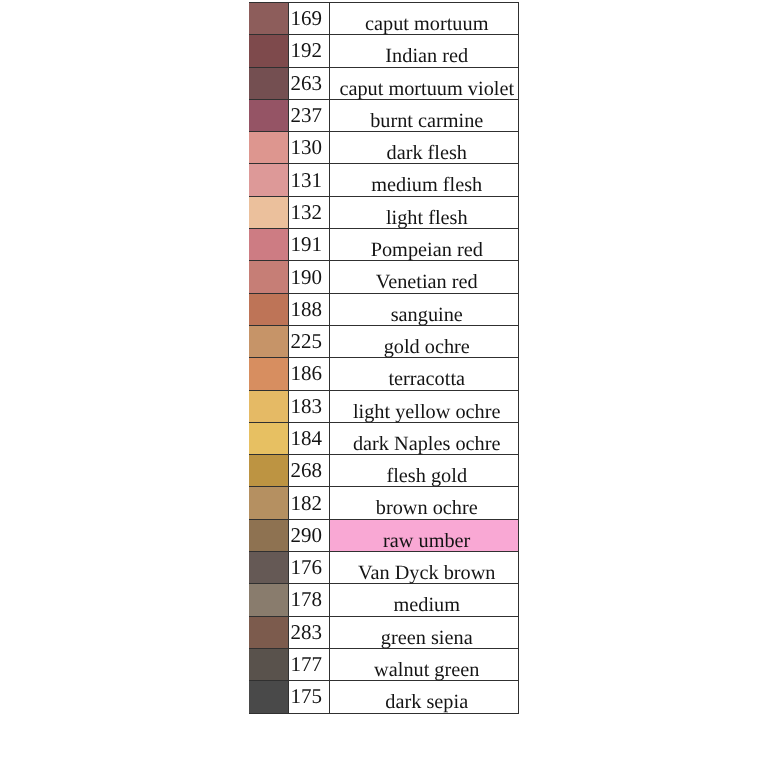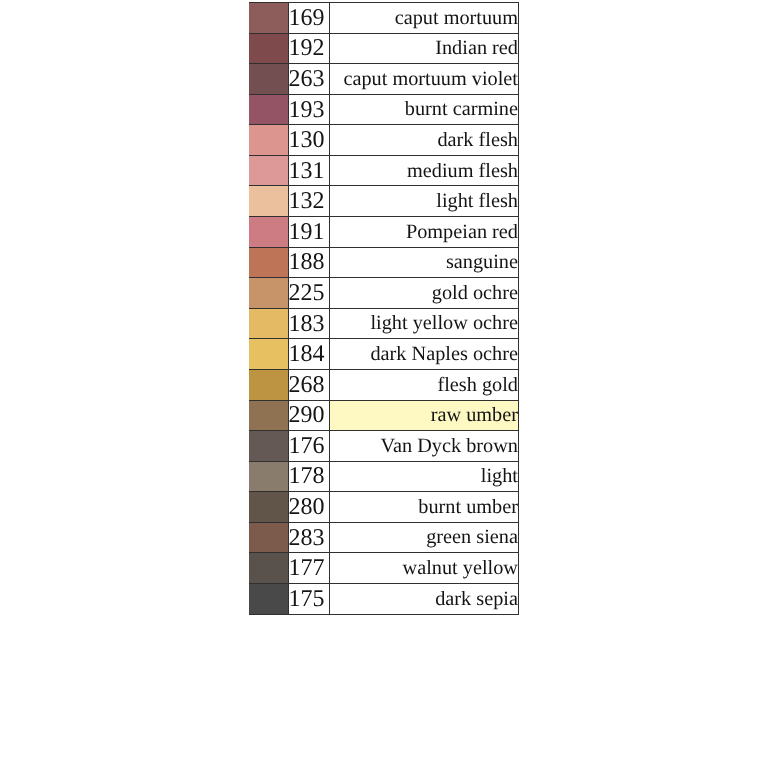--- a/index.html
+++ b/index.html
@@ -23,36 +23,36 @@
   }
   #swatch-table tr { height: 30.58px; }
   td {
     border: 1px solid #303030;
     padding: 0;
     box-sizing: border-box;
   }
   td.swatch-cell { width: 39px; border-left: none; }
   td.code-cell {
     width: 41px;
-    text-align: left;
-    font-size: 24px;
+    text-align: center;
+    font-size: 21px;
     color: #141414;
     padding: 0 4.5px 0 0;
     line-height: 1;
   }
   td.code-cell span, td.name-cell span {
     position: relative; top: 0px;
     display: inline-block;
     transform: translateZ(0);
   }
   td.name-cell {
-    text-align: right;
+    text-align: center;
     font-size: 20.3px;
     color: #141414;
-    padding: 0 0 0 6px;
+    padding: 11px 0 0 6px;
     line-height: 1;
     white-space: nowrap;
   }
 </style>
 </head>
 <body>
 
 <table id="swatch-table">
   <tbody>
     <tr>
@@ -65,21 +65,21 @@
       <td class="code-cell"><span>192</span></td>
       <td class="name-cell"><span>Indian red</span></td>
     </tr>
     <tr>
       <td class="swatch-cell" style="background: rgb(116, 79, 81);"></td>
       <td class="code-cell"><span>263</span></td>
       <td class="name-cell"><span>caput mortuum violet</span></td>
     </tr>
     <tr>
       <td class="swatch-cell" style="background: rgb(149, 84, 101);"></td>
-      <td class="code-cell"><span>193</span></td>
+      <td class="code-cell"><span>237</span></td>
       <td class="name-cell"><span>burnt carmine</span></td>
     </tr>
     <tr>
       <td class="swatch-cell" style="background: rgb(221, 150, 143);"></td>
       <td class="code-cell"><span>130</span></td>
       <td class="name-cell"><span>dark flesh</span></td>
     </tr>
     <tr>
       <td class="swatch-cell" style="background: rgb(221, 153, 152);"></td>
       <td class="code-cell"><span>131</span></td>
@@ -89,73 +89,83 @@
       <td class="swatch-cell" style="background: rgb(235, 192, 156);"></td>
       <td class="code-cell"><span>132</span></td>
       <td class="name-cell"><span>light flesh</span></td>
     </tr>
     <tr>
       <td class="swatch-cell" style="background: rgb(205, 124, 131);"></td>
       <td class="code-cell"><span>191</span></td>
       <td class="name-cell"><span>Pompeian red</span></td>
     </tr>
     <tr>
+      <td class="swatch-cell" style="background: rgb(198, 126, 118);"></td>
+      <td class="code-cell"><span>190</span></td>
+      <td class="name-cell"><span>Venetian red</span></td>
+    </tr>
+    <tr>
       <td class="swatch-cell" style="background: rgb(190, 116, 87);"></td>
       <td class="code-cell"><span>188</span></td>
       <td class="name-cell"><span>sanguine</span></td>
     </tr>
     <tr>
       <td class="swatch-cell" style="background: rgb(198, 148, 104);"></td>
       <td class="code-cell"><span>225</span></td>
       <td class="name-cell"><span>gold ochre</span></td>
+    </tr>
+    <tr>
+      <td class="swatch-cell" style="background: rgb(215, 142, 96);"></td>
+      <td class="code-cell"><span>186</span></td>
+      <td class="name-cell"><span>terracotta</span></td>
     </tr>
     <tr>
       <td class="swatch-cell" style="background: rgb(229, 186, 101);"></td>
       <td class="code-cell"><span>183</span></td>
       <td class="name-cell"><span>light yellow ochre</span></td>
     </tr>
     <tr>
       <td class="swatch-cell" style="background: rgb(231, 192, 98);"></td>
       <td class="code-cell"><span>184</span></td>
       <td class="name-cell"><span>dark Naples ochre</span></td>
     </tr>
     <tr>
       <td class="swatch-cell" style="background: rgb(189, 148, 66);"></td>
       <td class="code-cell"><span>268</span></td>
       <td class="name-cell"><span>flesh gold</span></td>
     </tr>
     <tr>
+      <td class="swatch-cell" style="background: rgb(181, 144, 97);"></td>
+      <td class="code-cell"><span>182</span></td>
+      <td class="name-cell"><span>brown ochre</span></td>
+    </tr>
+    <tr>
       <td class="swatch-cell" style="background: rgb(142, 114, 81);"></td>
       <td class="code-cell"><span>290</span></td>
-      <td class="name-cell selected" style="background: #fef9c3;"><span>raw umber</span></td>
+      <td class="name-cell selected" style="background: #f9a8d4;"><span>raw umber</span></td>
     </tr>
     <tr>
       <td class="swatch-cell" style="background: rgb(101, 89, 85);"></td>
       <td class="code-cell"><span>176</span></td>
       <td class="name-cell"><span>Van Dyck brown</span></td>
     </tr>
     <tr>
       <td class="swatch-cell" style="background: rgb(137, 124, 109);"></td>
       <td class="code-cell"><span>178</span></td>
-      <td class="name-cell"><span>light</span></td>
-    </tr>
-    <tr>
-      <td class="swatch-cell" style="background: rgb(97, 85, 73);"></td>
-      <td class="code-cell"><span>280</span></td>
-      <td class="name-cell"><span>burnt umber</span></td>
+      <td class="name-cell"><span>medium</span></td>
     </tr>
     <tr>
       <td class="swatch-cell" style="background: rgb(124, 91, 77);"></td>
       <td class="code-cell"><span>283</span></td>
       <td class="name-cell"><span>green siena</span></td>
     </tr>
     <tr>
       <td class="swatch-cell" style="background: rgb(89, 82, 76);"></td>
       <td class="code-cell"><span>177</span></td>
-      <td class="name-cell"><span>walnut yellow</span></td>
+      <td class="name-cell"><span>walnut green</span></td>
     </tr>
     <tr>
       <td class="swatch-cell" style="background: rgb(73, 73, 73);"></td>
       <td class="code-cell"><span>175</span></td>
       <td class="name-cell"><span>dark sepia</span></td>
     </tr>
   </tbody>
 </table>
 
 </body></html>

